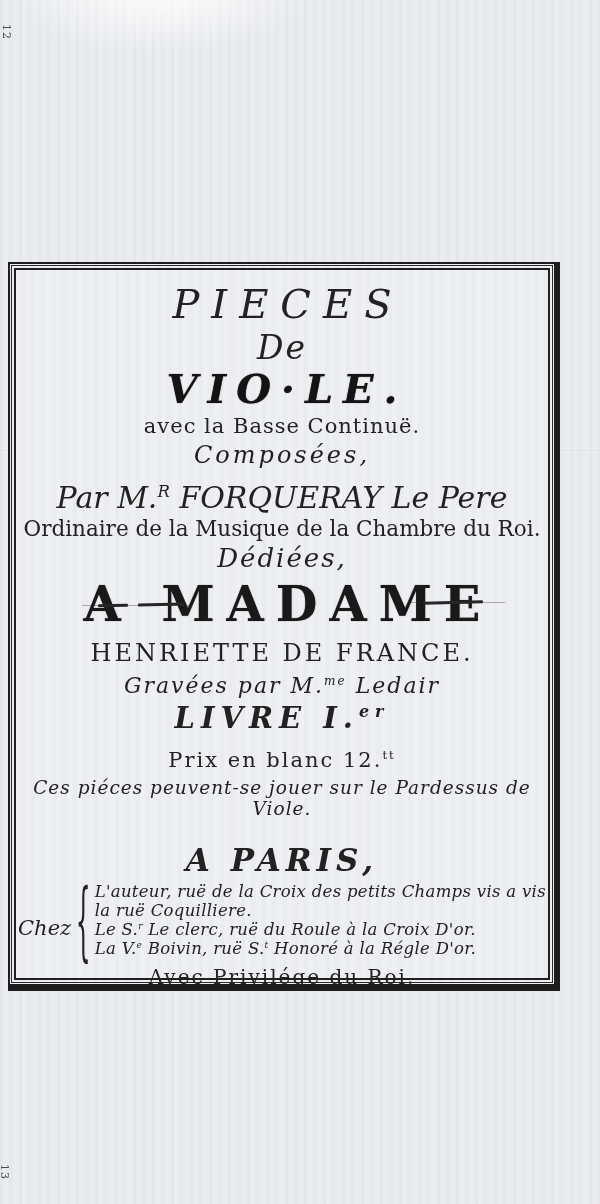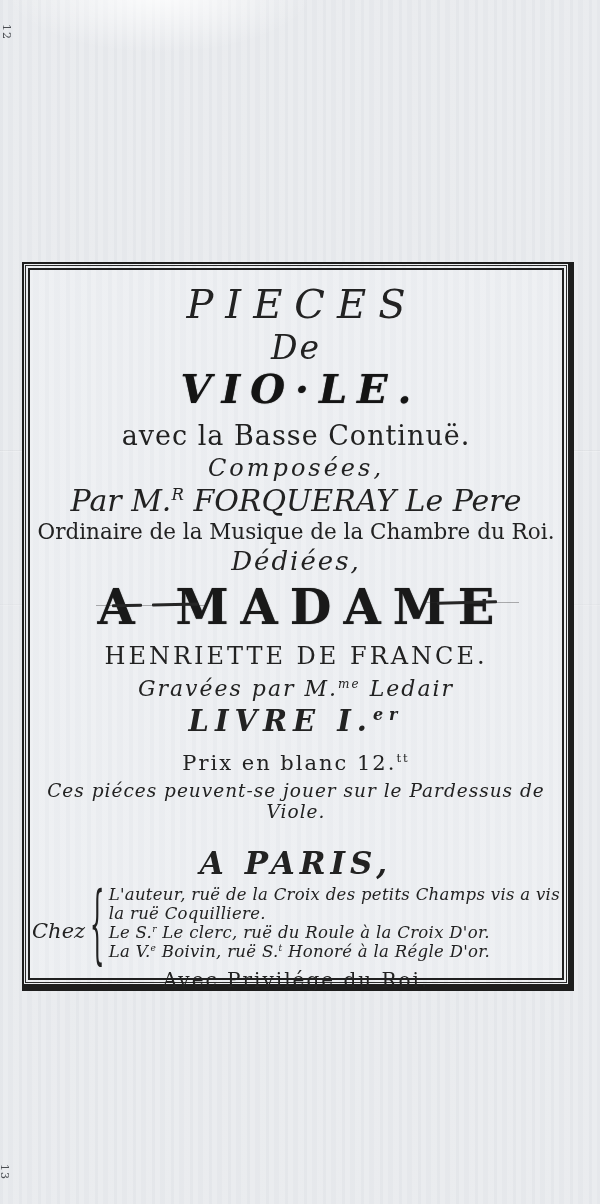--- a/index.html
+++ b/index.html
@@ -21,21 +21,21 @@
   }
   #pagenum-top{left:13px;top:24px;}
   #pagenum-bottom{left:11px;top:1164px;}
   .crease{position:absolute;left:0;width:600px;height:2px;pointer-events:none;
     background:linear-gradient(180deg,rgba(90,95,105,.10),rgba(255,255,255,.5));}
   #crease-1{top:450px;}
   #crease-2{top:604px;opacity:.6;}
 
   
   .frame{
-    position:absolute;left:22px;top:262px;width:552px;height:729px;
+    position:absolute;left:8px;top:262px;width:552px;height:729px;
     box-sizing:border-box;
     border:2px solid #1d1d1d;
     border-right-width:6px;border-bottom-width:7px;
     background:
       repeating-linear-gradient(90deg,
         rgba(140,150,165,.04) 0 4px, rgba(255,255,255,.05) 4px 9px,
         rgba(130,140,160,.025) 9px 15px, rgba(255,255,255,.04) 15px 21px),
       #edeff2;
   }
   .frame-mid{position:absolute;inset:1px;border:1px solid #2a2a2a;}
@@ -43,23 +43,23 @@
   .content{
     position:absolute;inset:6px;text-align:center;
     font-family:"DejaVu Serif","Liberation Serif",serif;color:#222;
   }
   sup{font-size:55%;vertical-align:super;line-height:0;}
 
   .t-pieces{margin-top:11px;font-size:40px;font-style:italic;letter-spacing:12px;padding-left:12px;}
   .t-de{margin-top:1px;font-size:33px;font-style:italic;letter-spacing:2px;}
   .t-viole{margin-top:-2px;font-size:40px;font-style:italic;font-weight:bold;letter-spacing:10px;padding-left:10px;
     color:#141414;text-shadow:0 0 1px rgba(20,20,20,.8);}
-  .t-basse{margin-top:8px;font-size:27px;letter-spacing:1px;}
+  .t-basse{margin-top:2px;font-size:21px;letter-spacing:1px;}
   .t-composees{margin-top:3px;font-size:24px;font-style:italic;letter-spacing:3px;}
-  .t-author{margin-top:1px;font-size:30px;font-style:italic;white-space:nowrap;}
+  .t-author{margin-top:11px;font-size:30px;font-style:italic;white-space:nowrap;}
   .t-ordinaire{margin-top:1px;font-size:21.5px;}
   .t-dediees{margin-top:2px;font-size:26px;font-style:italic;letter-spacing:2px;}
   .t-madame{margin-top:3px;font-size:48px;font-weight:bold;letter-spacing:12px;padding-left:12px;
     color:#191919;text-shadow:0 0 1px rgba(25,25,25,.7);}
   .t-henriette{margin-top:7px;font-size:24px;letter-spacing:3px;}
   .t-engraver{margin-top:6px;font-size:22px;font-style:italic;letter-spacing:2px;}
   .t-livre{margin-top:3px;font-size:29px;font-style:italic;font-weight:bold;letter-spacing:6px;}
   .t-prix{margin-top:13px;font-size:21px;letter-spacing:2px;}
   .t-note{margin-top:5px;font-size:18.5px;font-style:italic;letter-spacing:1px;}
   .t-paris{margin-top:23px;font-size:31px;font-style:italic;letter-spacing:5px;font-weight:bold;}

